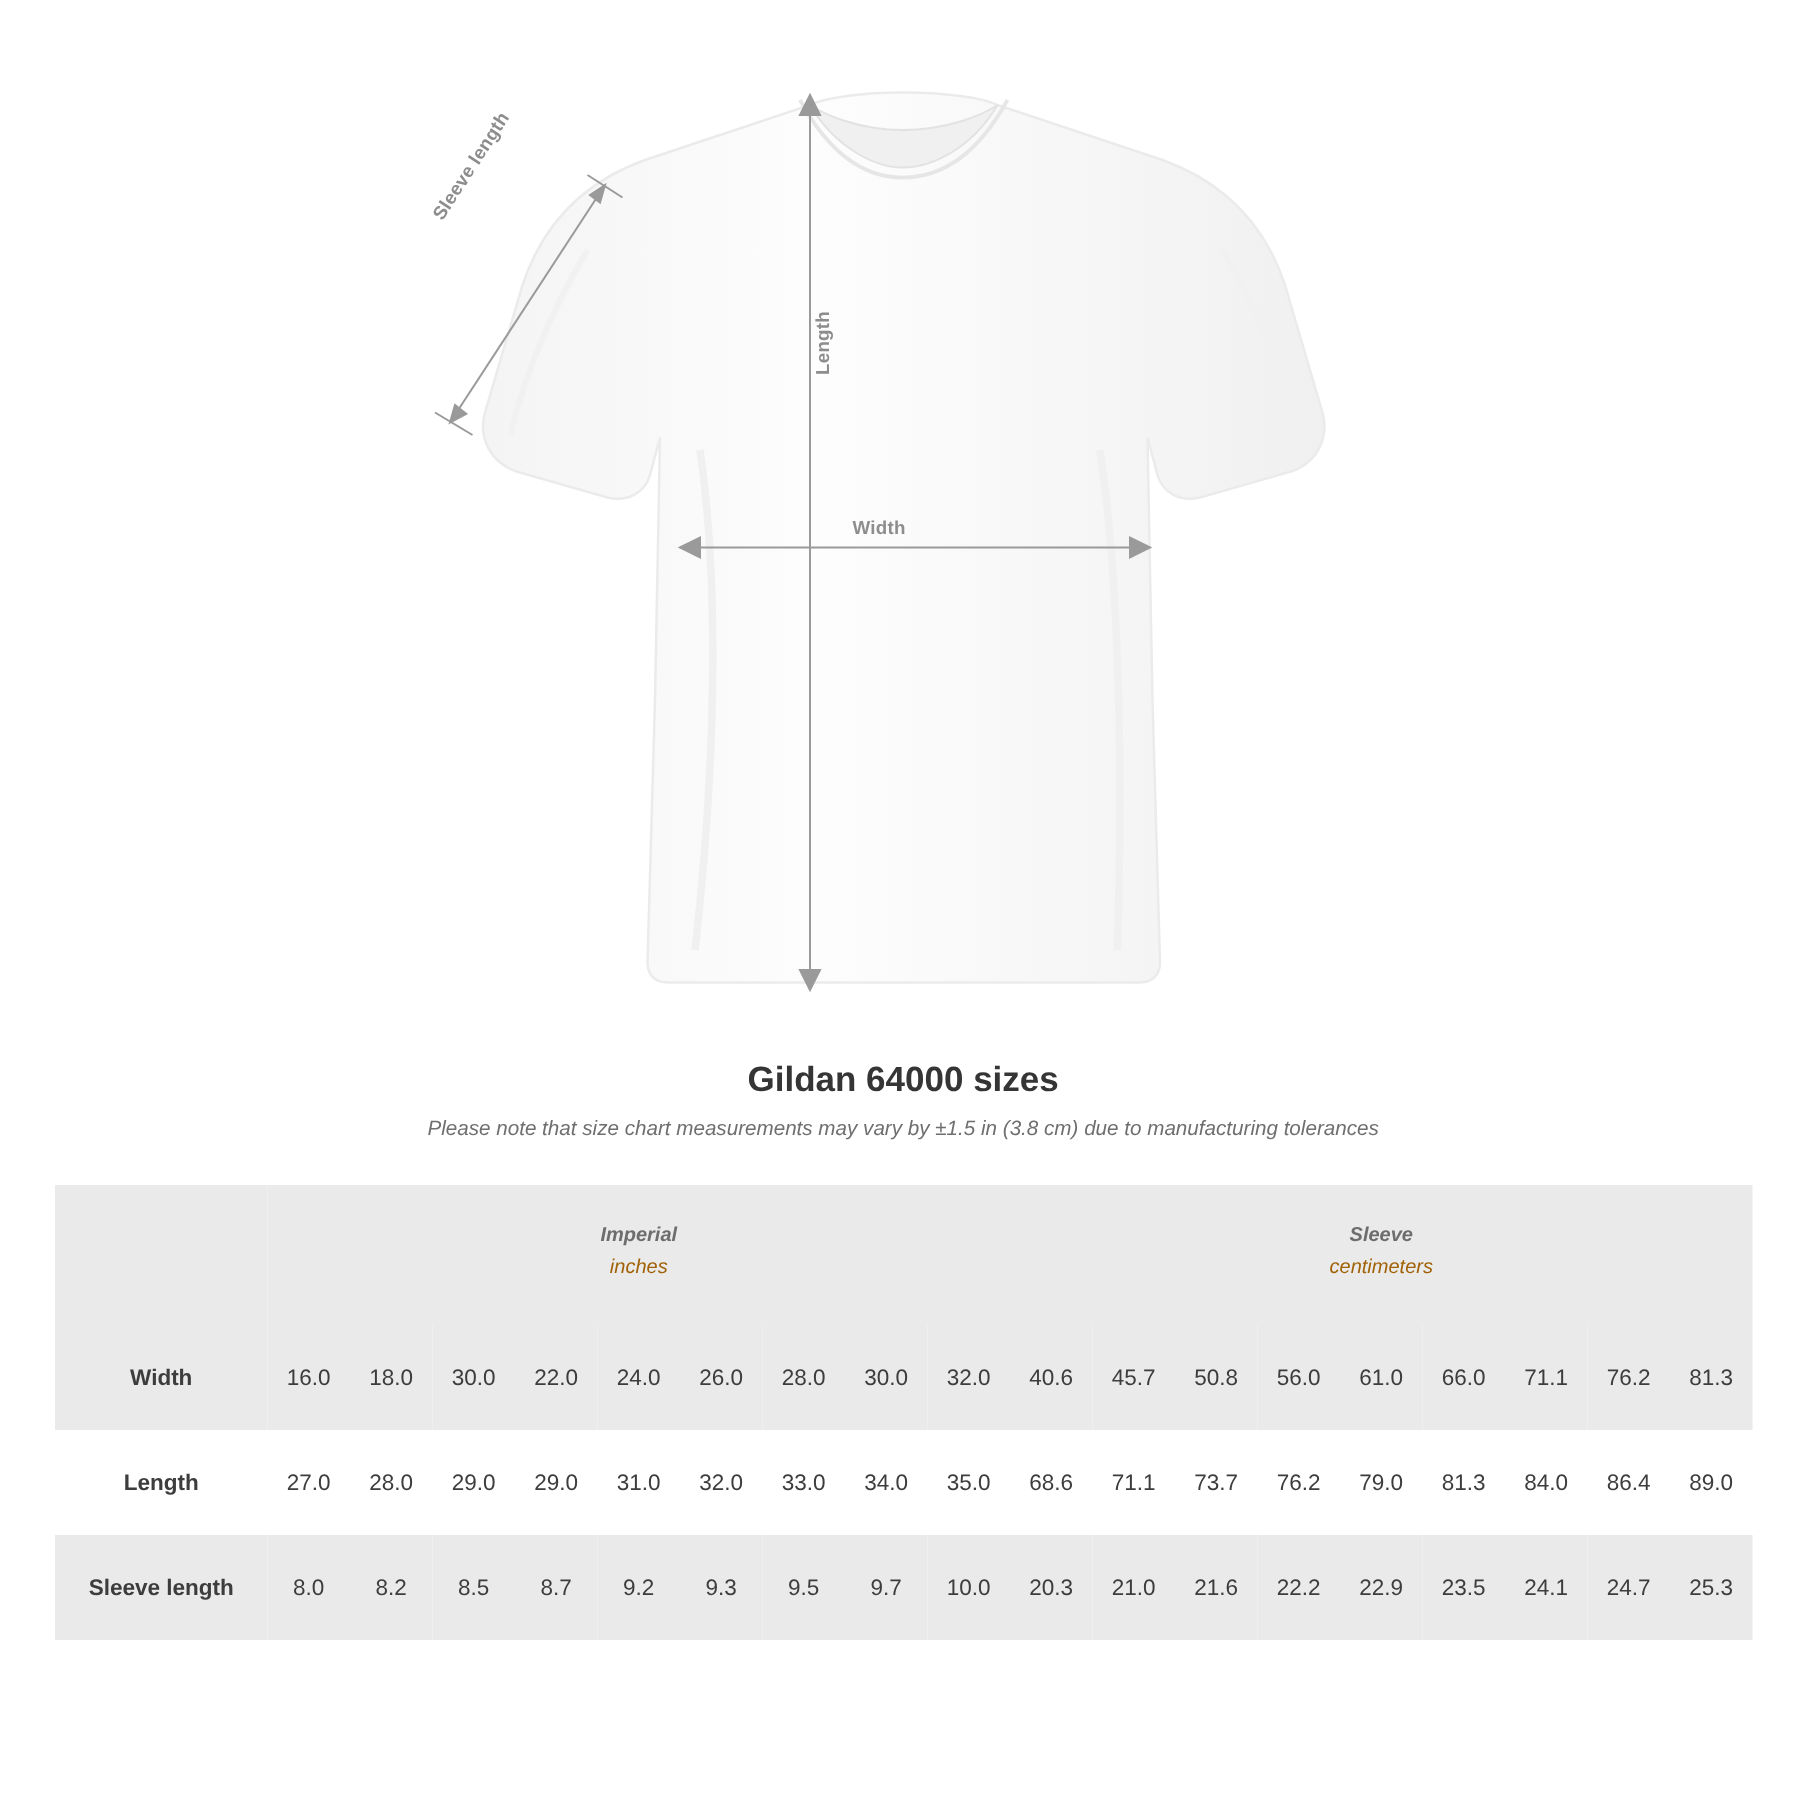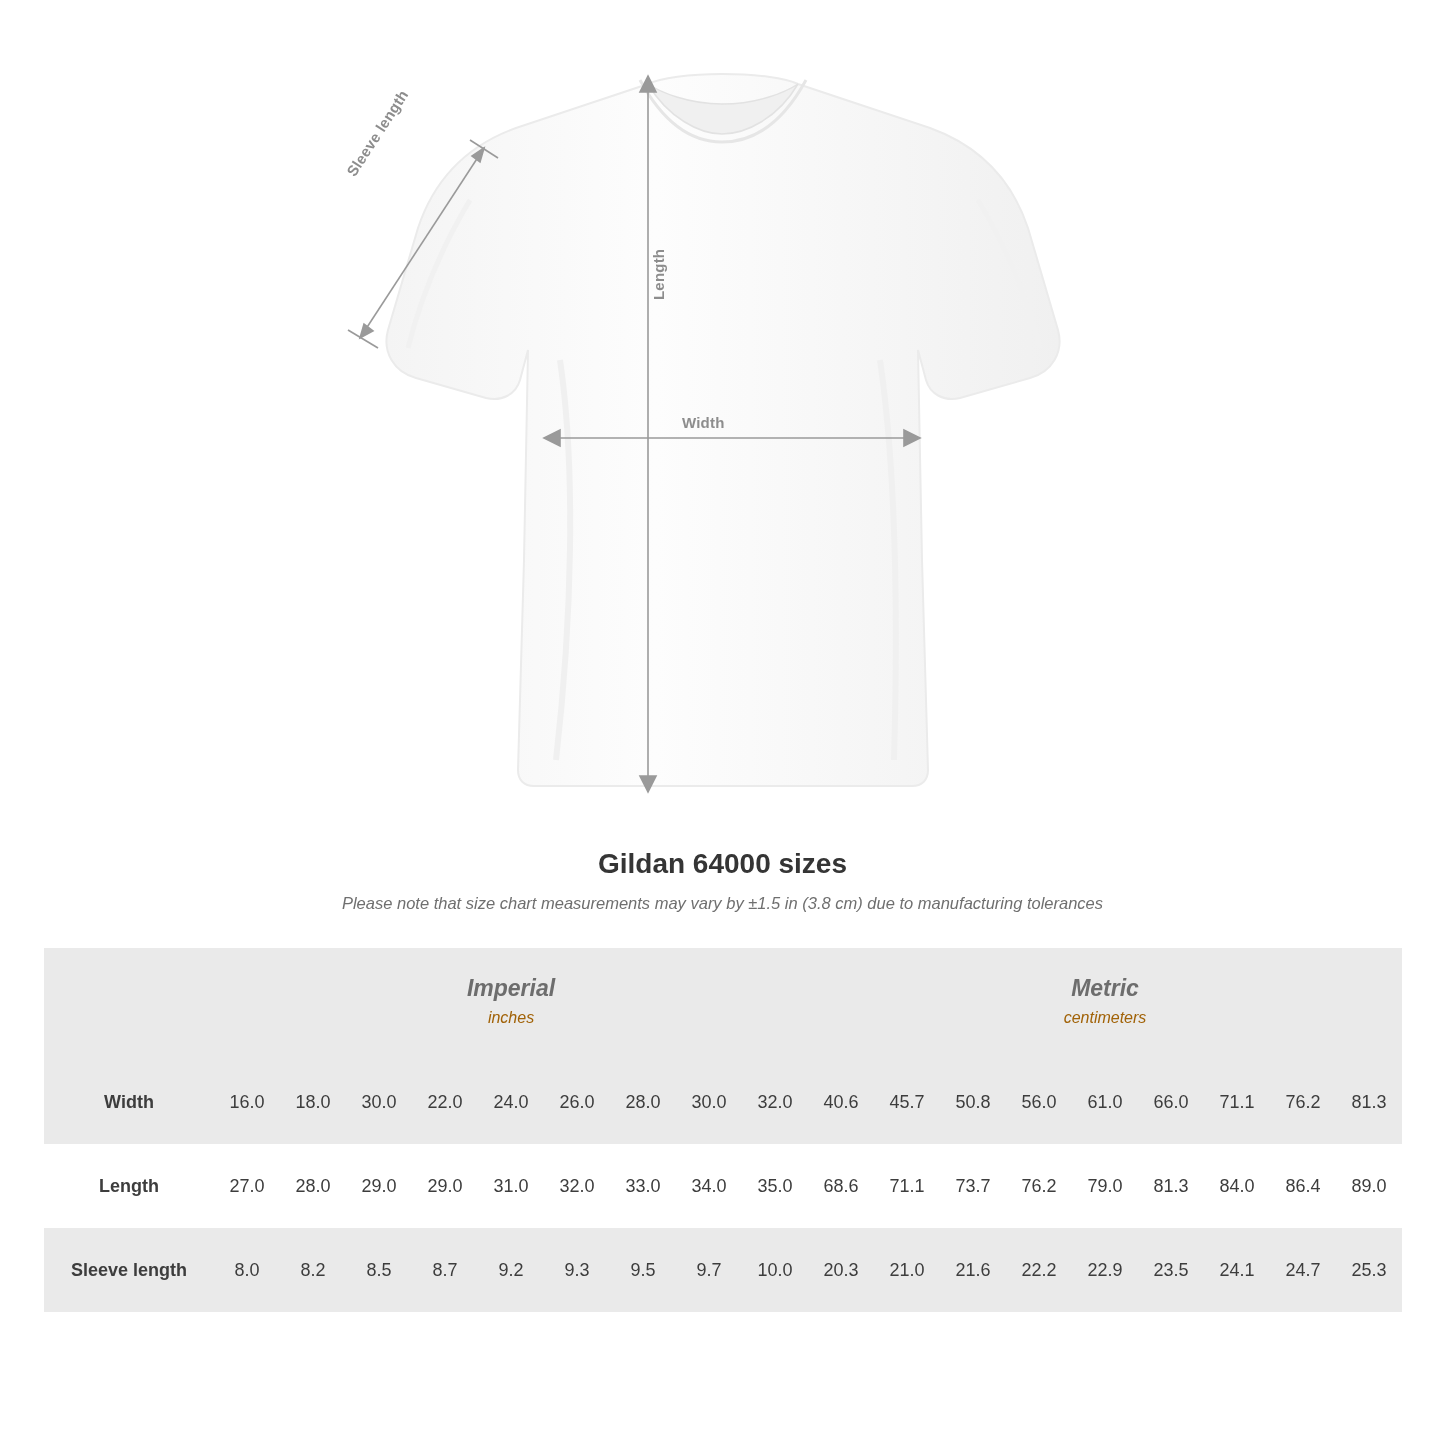--- a/index.html
+++ b/index.html
@@ -93,21 +93,21 @@
     vertical-align: middle;
     font-size: 17px;
     color: #3d3d3d;
     border: none;
   }
   .unit-header td {
     height: 110px;
     background: #eaeaea;
   }
   .unit-name {
-    font-size: 23px;
+    font-size: 16px;
     font-style: italic;
     font-weight: bold;
     color: #6d6d6d;
     line-height: 1.25;
   }
   .unit-sub {
     font-size: 16px;
     font-style: italic;
     color: #a16207;
     line-height: 1.9;
@@ -221,21 +221,21 @@
     <table class="size-table">
       <tbody>
 
         <tr class="unit-header">
           <td class="first-col"></td>
           <td colspan="9">
             <div class="unit-name">Imperial</div>
             <div class="unit-sub">inches</div>
           </td>
           <td colspan="9">
-            <div class="unit-name">Metric</div>
+            <div class="unit-name">Sleeve</div>
             <div class="unit-sub">centimeters</div>
           </td>
         </tr>
 
 
         <tr class="data-row shade">
           <td class="first-col rowhead">Width</td>
           <td class="val">16.0</td>
           <td class="val">18.0</td>
           <td class="val">30.0</td>

